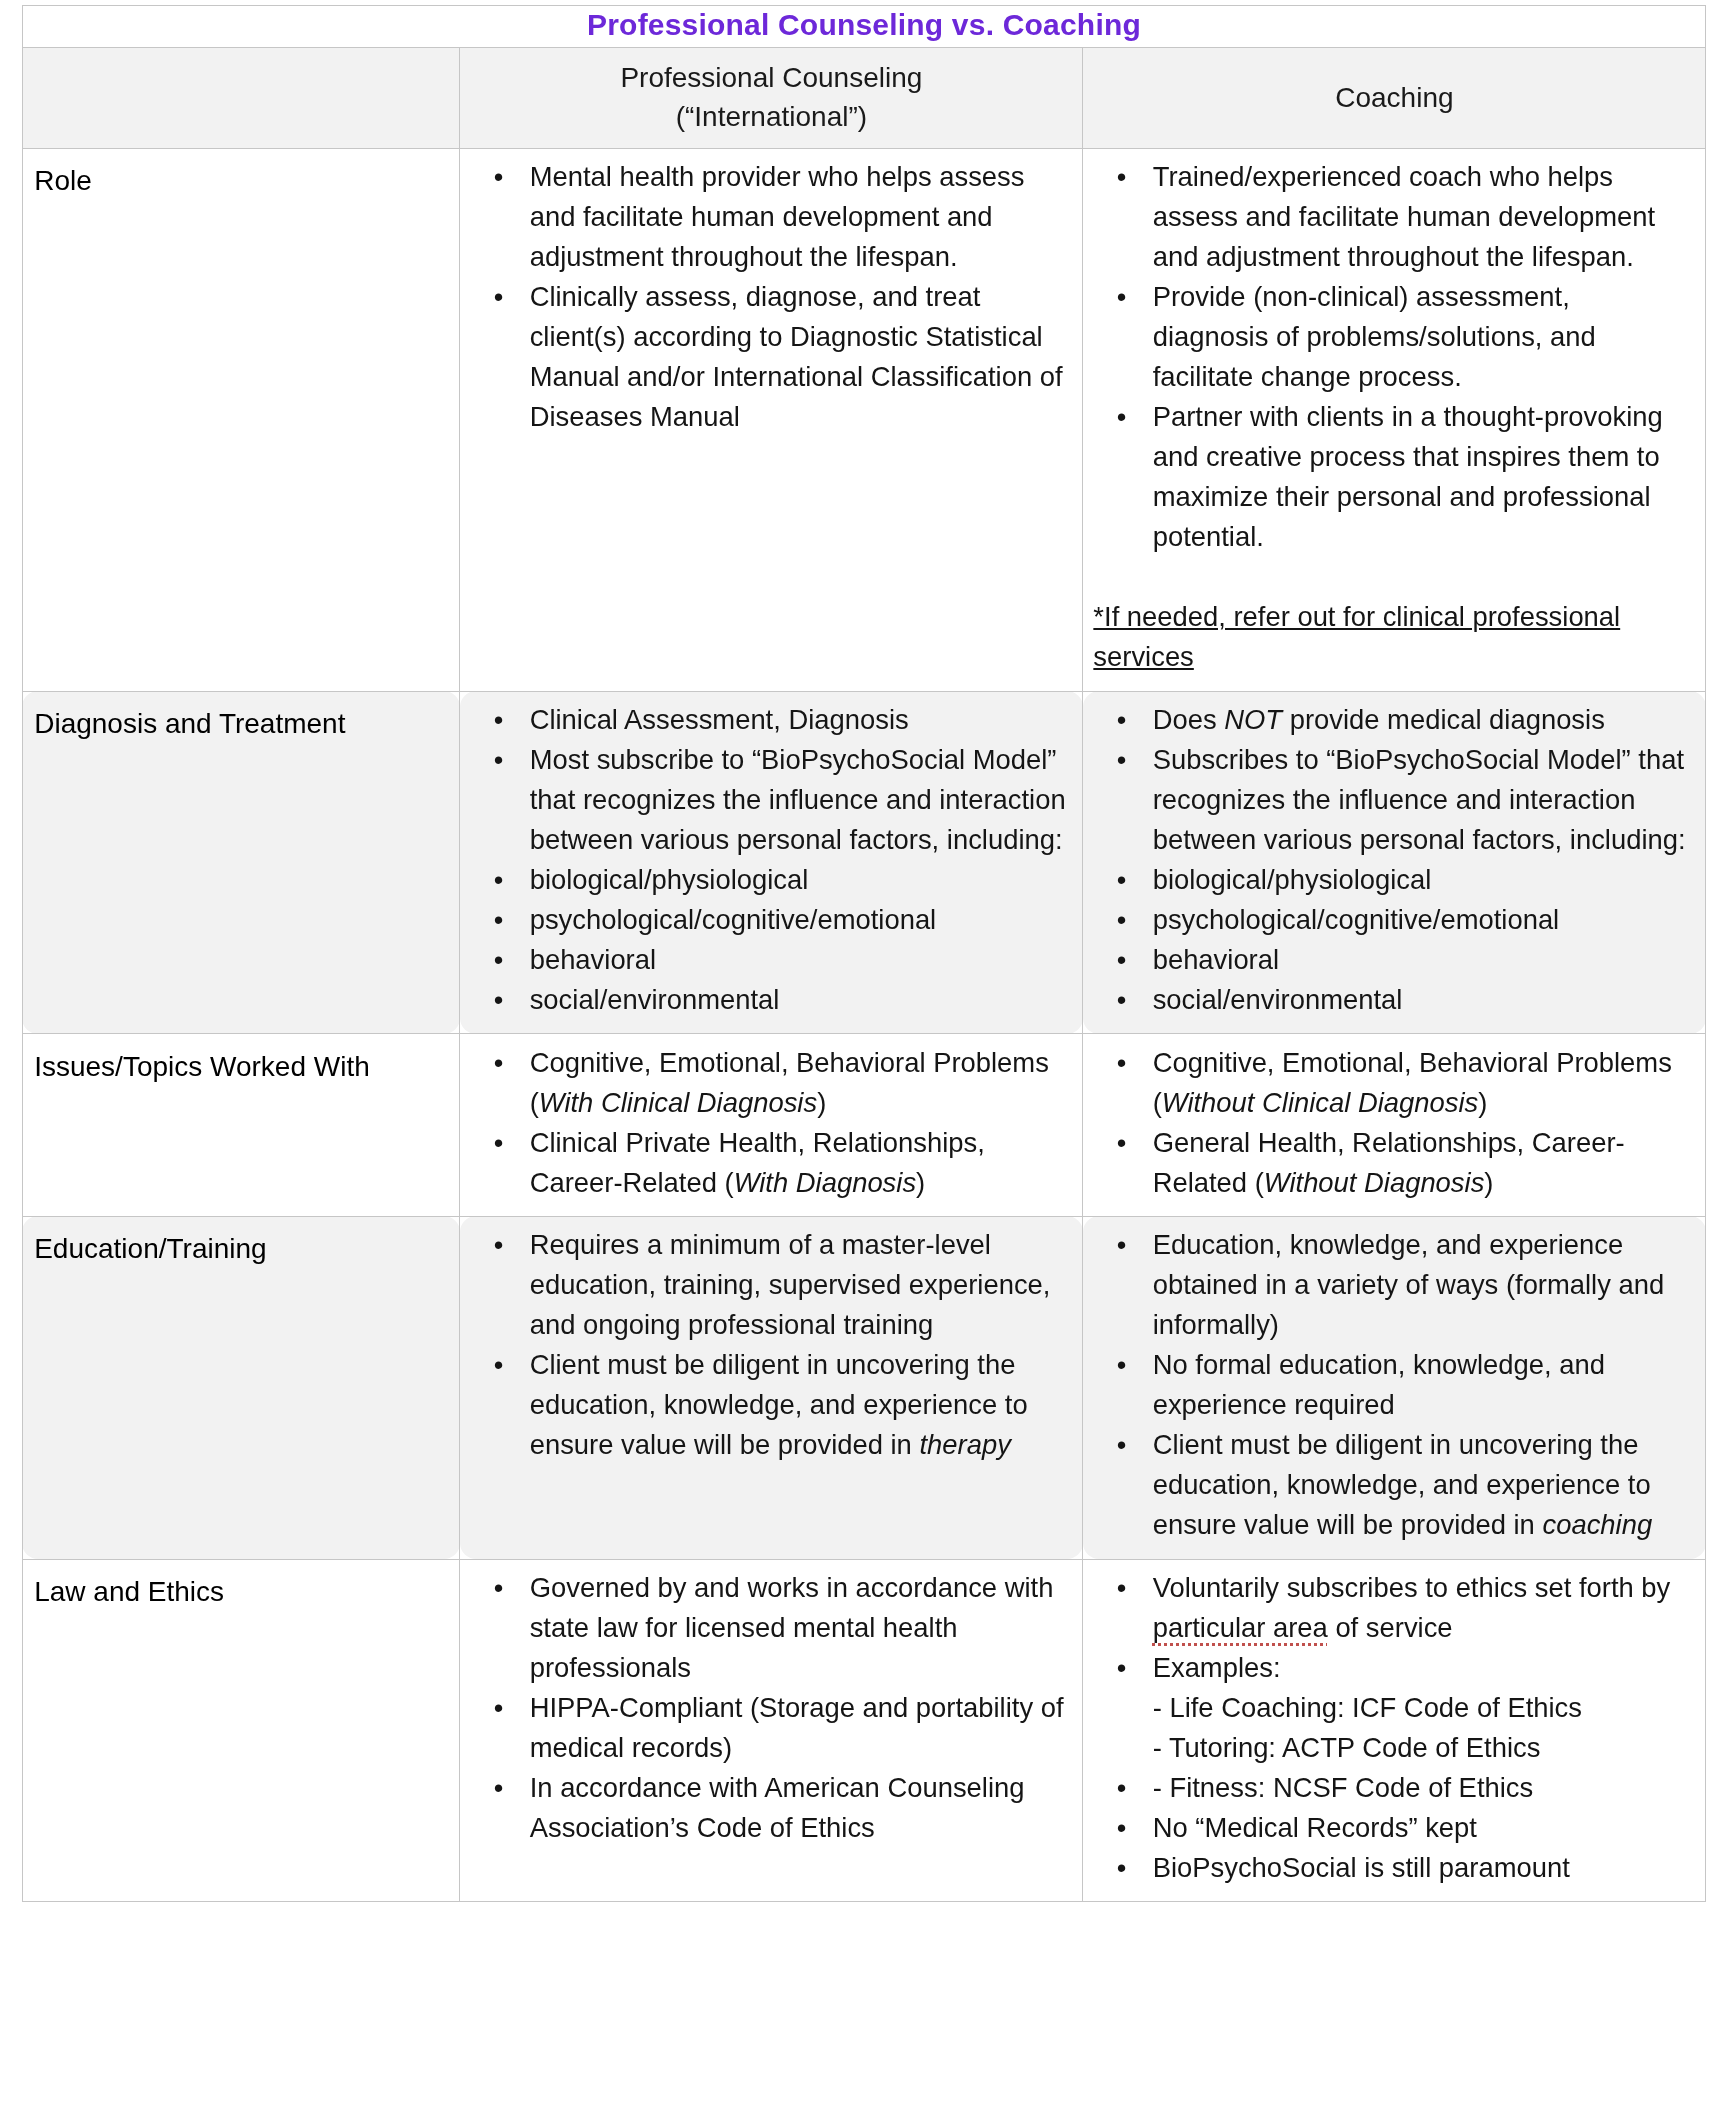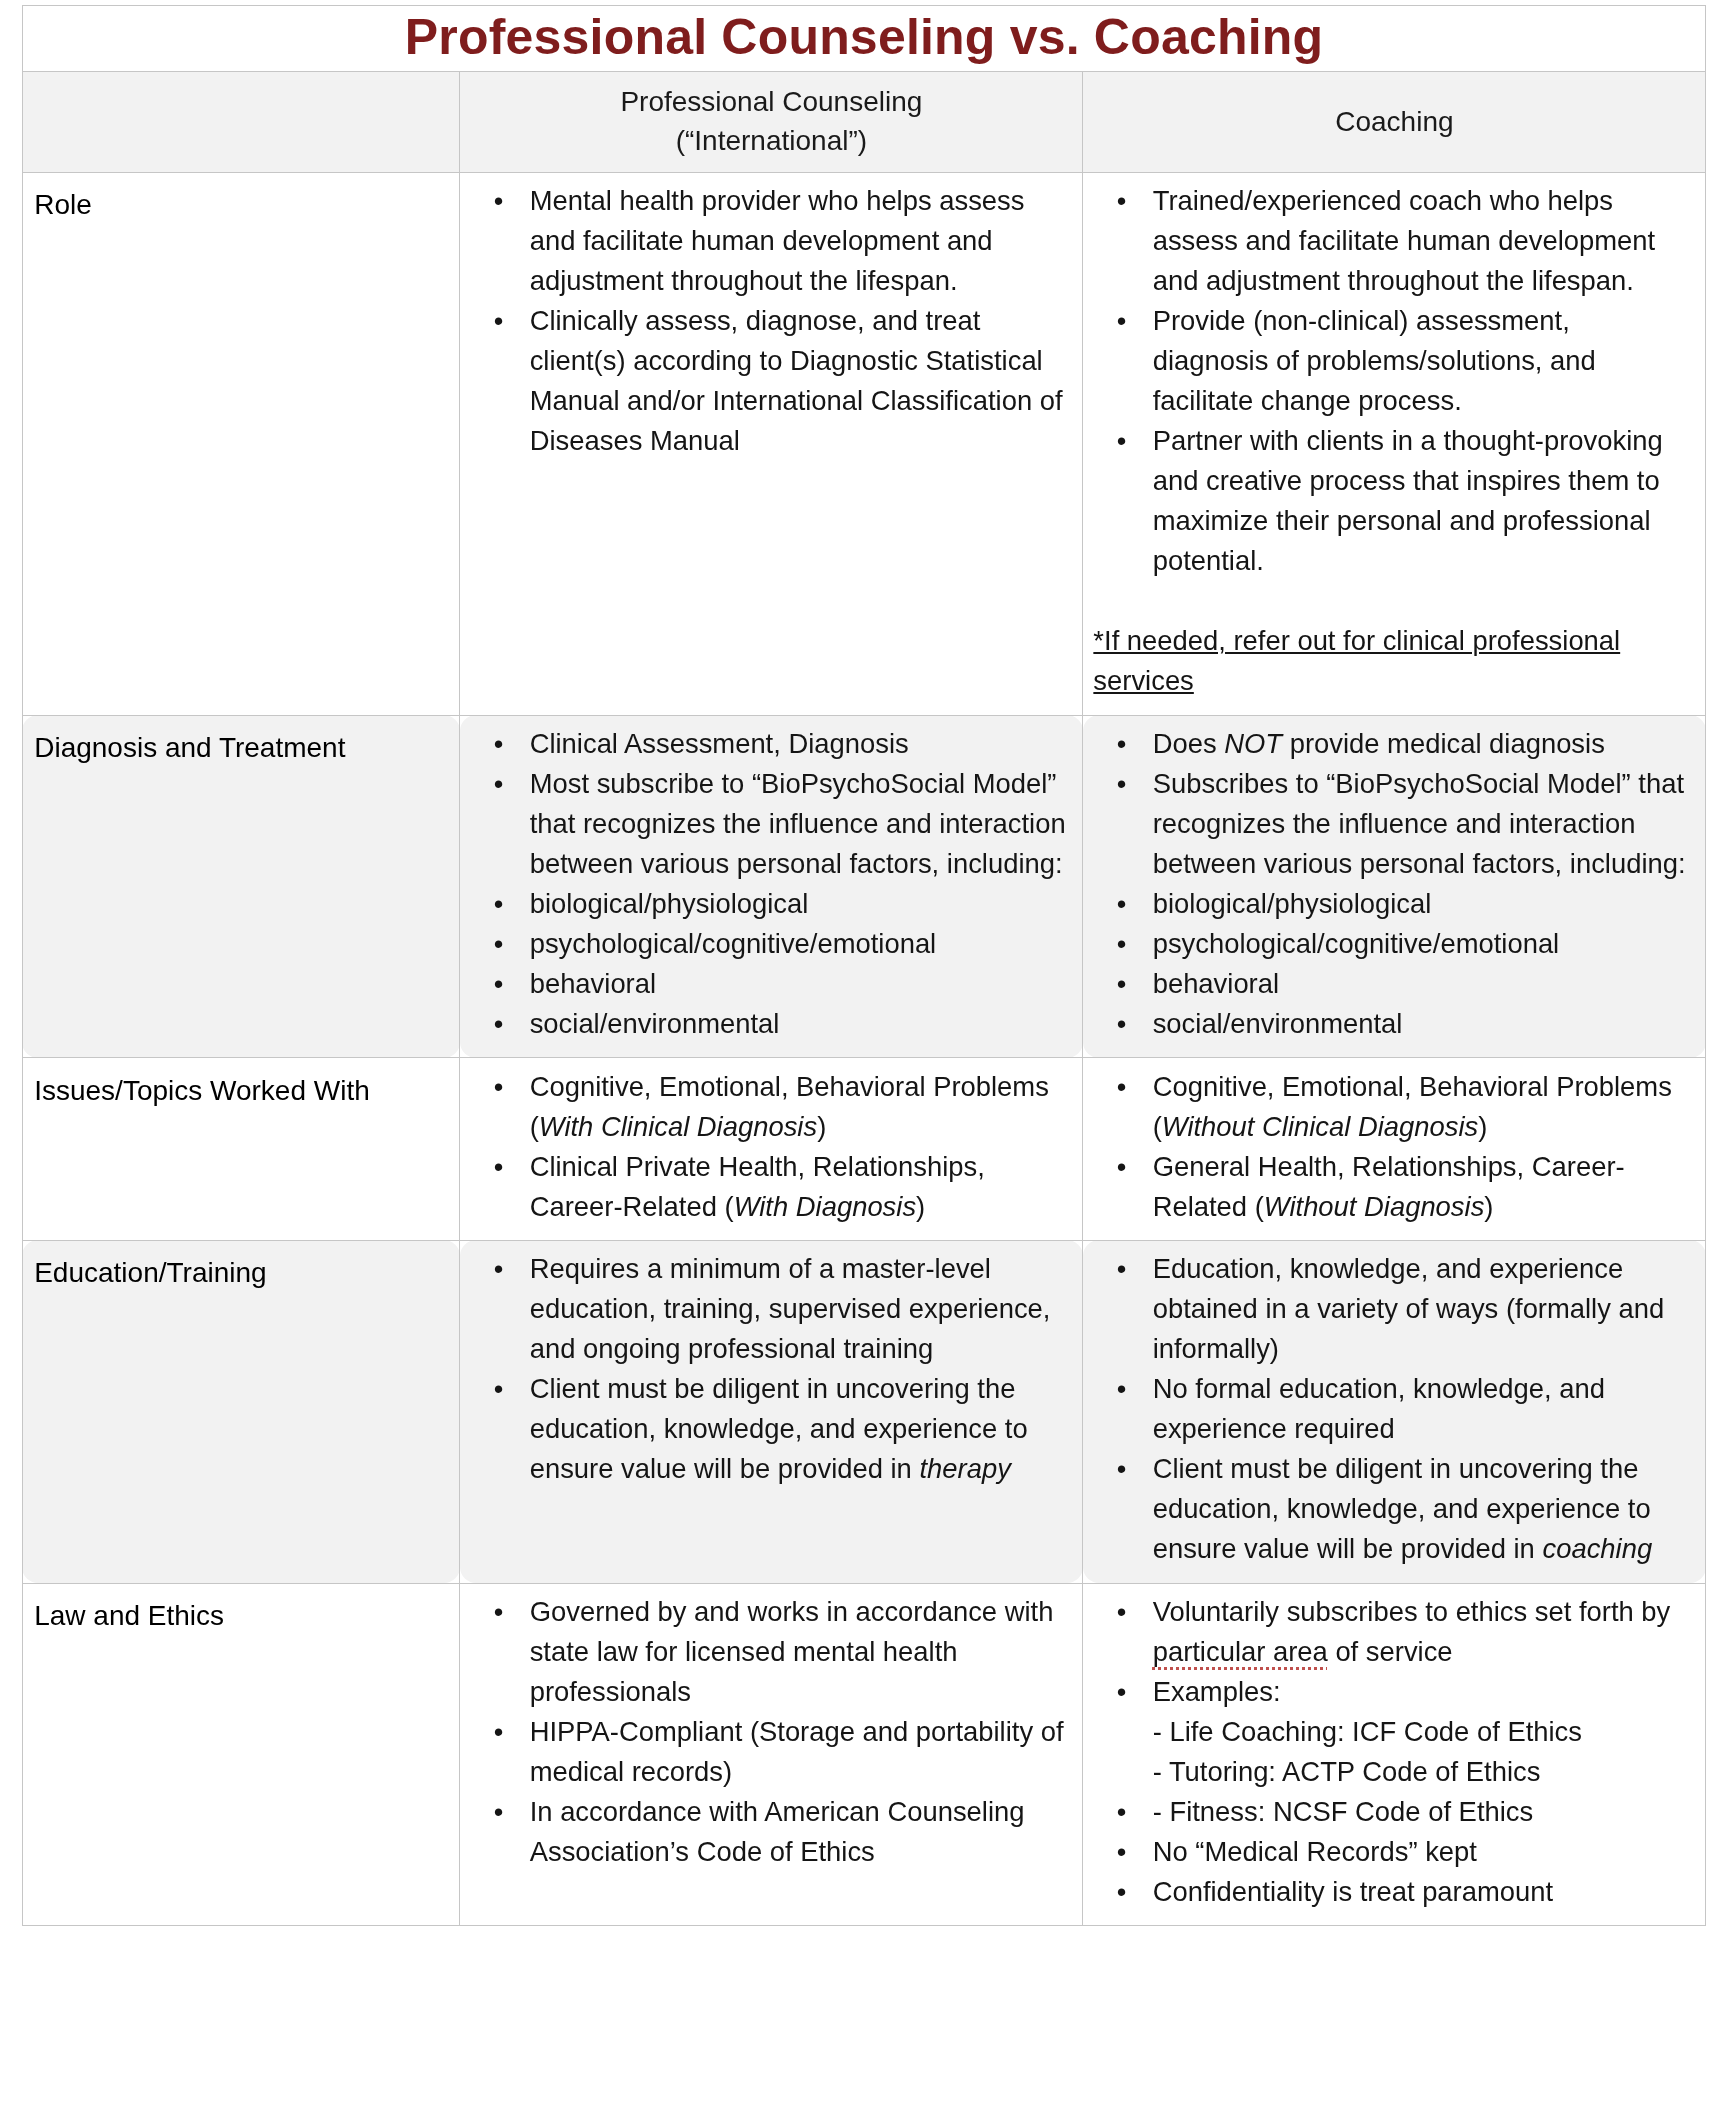--- a/index.html
+++ b/index.html
@@ -19,24 +19,24 @@
     table-layout: fixed;
   }
   .cmp td {
     border: 1.7px solid var(--border, #c6c6c6);
     vertical-align: top;
     background: #ffffff;
   }
 
   .title-cell { text-align: center; padding: 1.7px 0 5px 0; background: #ffffff; }
   .title-cell h1 {
-    font-size: 50px;
+    font-size: 30px;
     font-weight: bold;
     letter-spacing: 0.2px;
-    color: #7f1d1d;
+    color: #6d28d9;
   }
 
   tr.header-row td {
     background: var(--band, #f2f2f2);
     text-align: center;
     vertical-align: middle;
     font-size: 28px;
     line-height: 1.38;
     padding: 11.6px 8.3px;
     color: #1a1a1a;
@@ -163,19 +163,19 @@
             <div class="item item-bullet"><span class="marker">•</span><span><span>HIPPA-Compliant (Storage and portability of medical records)</span></span></div>
             <div class="item item-bullet"><span class="marker">•</span><span><span>In accordance with American Counseling Association’s Code of Ethics</span></span></div>
           </td>
           <td class="content-cell">
             <div class="item item-bullet"><span class="marker">•</span><span><span>Voluntarily subscribes to ethics set forth by </span><span class="squiggle">particular area</span><span> of service</span></span></div>
             <div class="item item-bullet"><span class="marker">•</span><span><span>Examples:</span></span></div>
             <div class="item item-sub"><span><span>- Life Coaching: ICF Code of Ethics</span></span></div>
             <div class="item item-sub"><span><span>- Tutoring: ACTP Code of Ethics</span></span></div>
             <div class="item item-bullet"><span class="marker">•</span><span><span>- Fitness: NCSF Code of Ethics</span></span></div>
             <div class="item item-bullet"><span class="marker">•</span><span><span>No “Medical Records” kept</span></span></div>
-            <div class="item item-bullet"><span class="marker">•</span><span><span>Confidentiality is treat paramount</span></span></div>
+            <div class="item item-bullet"><span class="marker">•</span><span><span>BioPsychoSocial is still paramount</span></span></div>
           </td>
         </tr>
       </tbody>
   </table>
 </div>
 
 
 </body></html>

